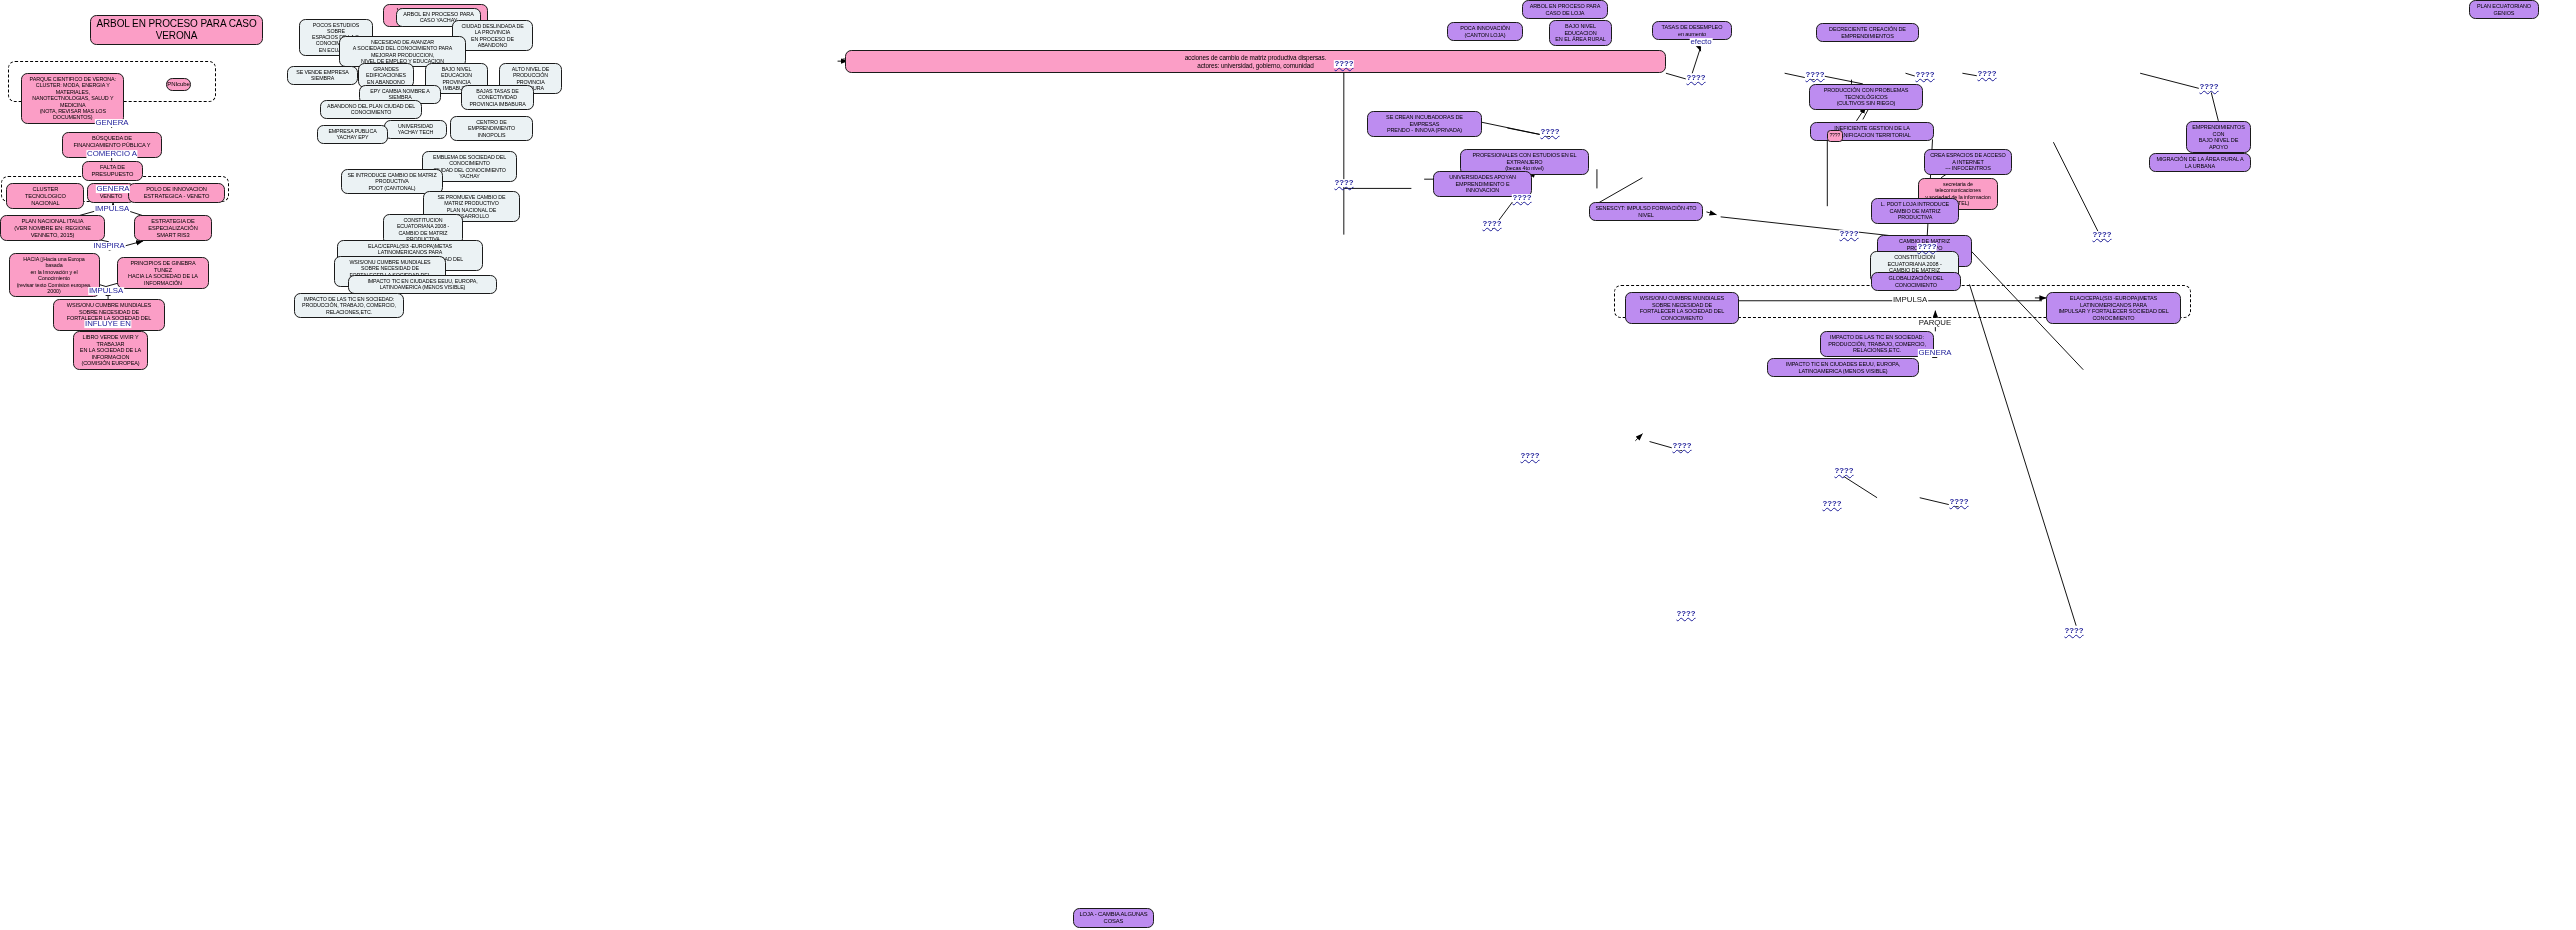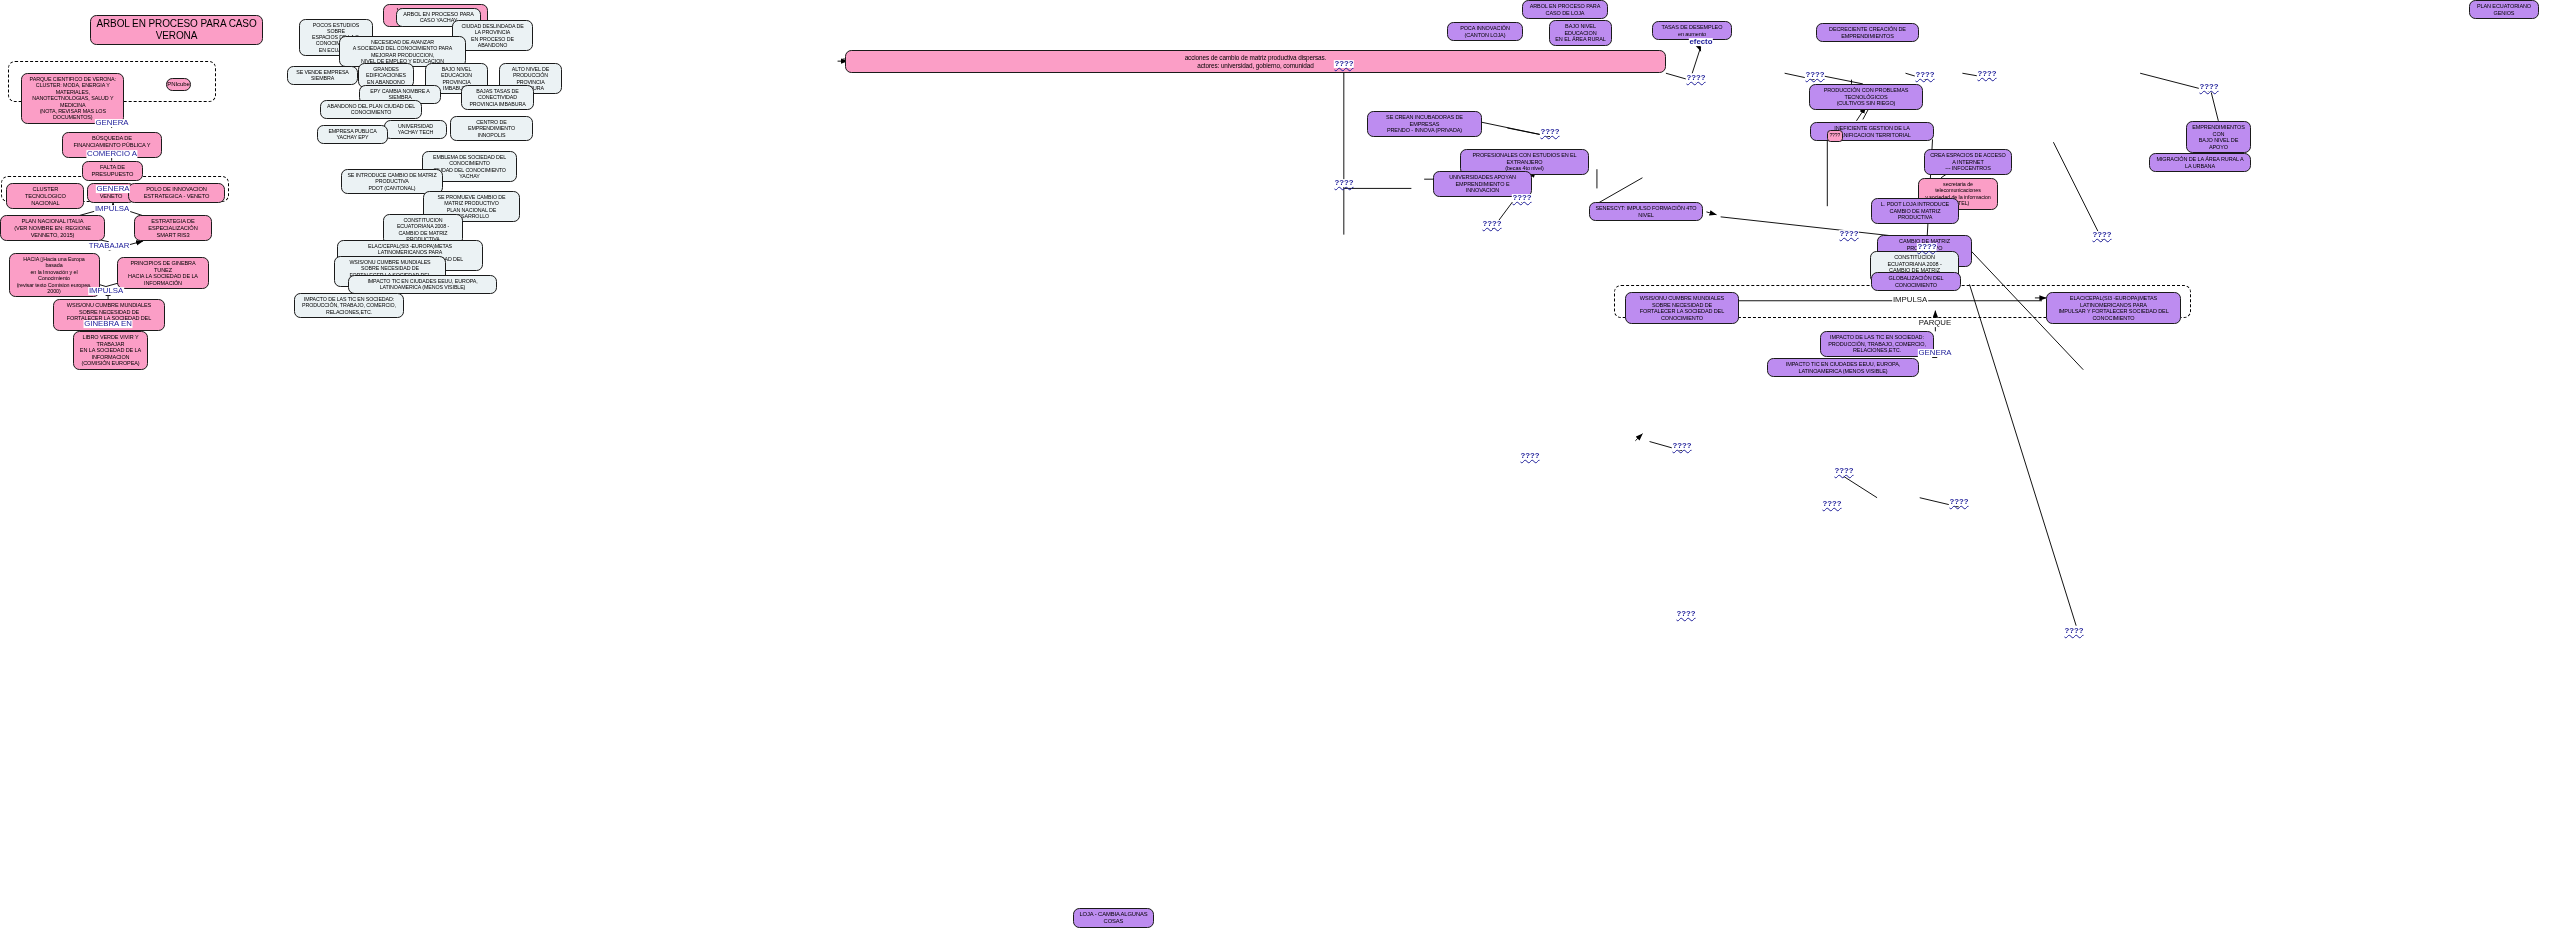--- a/index.html
+++ b/index.html
@@ -257,24 +257,24 @@
       <div class="node purple" style="left: 1767px; top: 358px; width: 152px; min-height: 12.8px; font-size: 5.5px;">IMPACTO TIC EN CIUDADES EEUU, EUROPA, LATINOAMERICA (MENOS VISIBLE)</div>
       <div class="node purple" style="left: 1073px; top: 908px; width: 81px; min-height: 13.5px; font-size: 5.8px;">LOJA - CAMBIA ALGUNAS COSAS</div>
       <div class="node tinypink" style="left: 1827px; top: 130px; width: 15.6px; min-height: 9.2px; font-size: 5px;">????</div>
     </div>
 
   <div id="label-layer">
       <div class="elabel " style="left: 112px; top: 123px;">GENERA</div>
       <div class="elabel " style="left: 112px; top: 154px;">COMERCIO A</div>
       <div class="elabel " style="left: 113px; top: 189px;">GENERA</div>
       <div class="elabel " style="left: 112px; top: 209px;">IMPULSA</div>
-      <div class="elabel " style="left: 109px; top: 246px;">TRABAJAR</div>
+      <div class="elabel " style="left: 109px; top: 246px;">INSPIRA</div>
       <div class="elabel " style="left: 106px; top: 291px;">IMPULSA</div>
-      <div class="elabel " style="left: 108px; top: 324px;">GINEBRA EN</div>
-      <div class="elabel " style="left: 1701px; top: 42px; font-weight: bold;">efecto</div>
+      <div class="elabel " style="left: 108px; top: 324px;">INFLUYE EN</div>
+      <div class="elabel " style="left: 1701px; top: 42px;">efecto</div>
       <div class="elabel q" style="left: 1344px; top: 64px;">????</div>
       <div class="elabel q" style="left: 1696px; top: 78px;">????</div>
       <div class="elabel q" style="left: 1815px; top: 75px;">????</div>
       <div class="elabel q" style="left: 1925px; top: 75px;">????</div>
       <div class="elabel q" style="left: 1987px; top: 74px;">????</div>
       <div class="elabel q" style="left: 2209px; top: 87px;">????</div>
       <div class="elabel q" style="left: 1927px; top: 247px;">????</div>
       <div class="elabel q" style="left: 1849px; top: 234px;">????</div>
       <div class="elabel q" style="left: 2102px; top: 235px;">????</div>
       <div class="elabel q" style="left: 1550px; top: 132px;">????</div>

